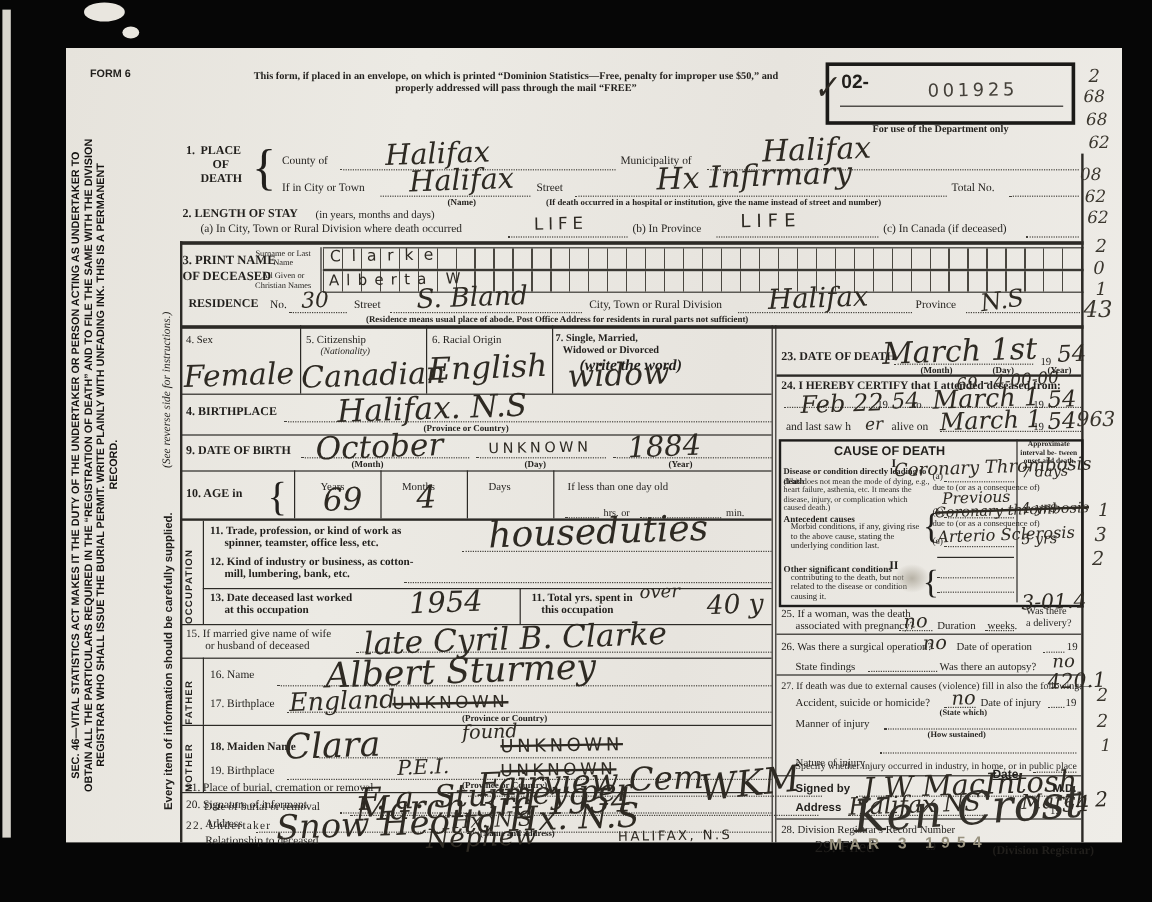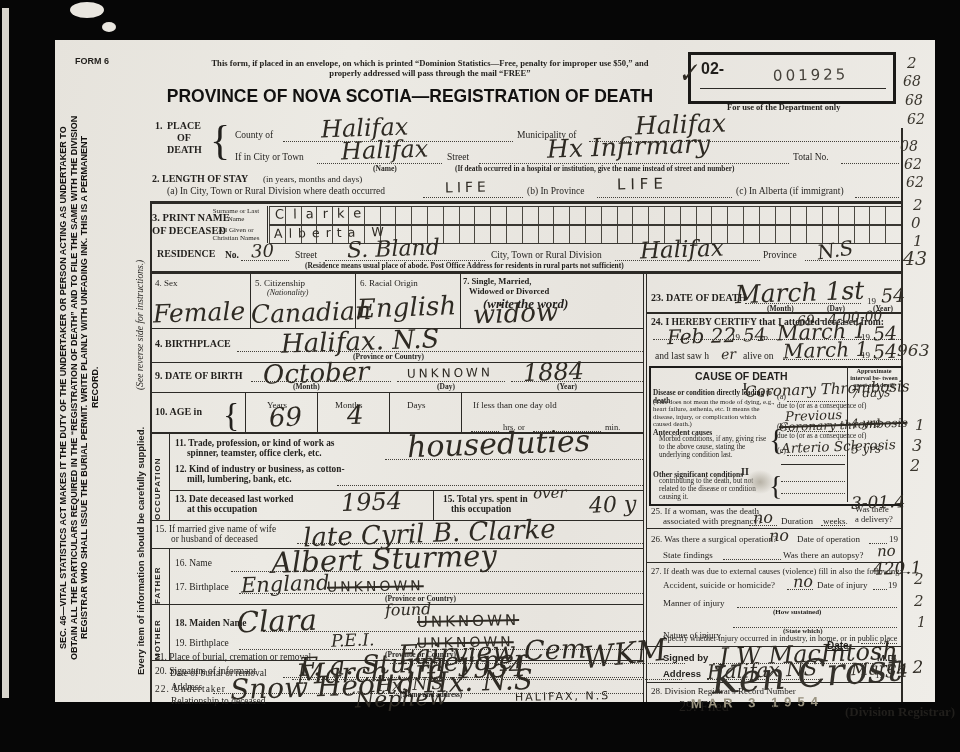--- a/index.html
+++ b/index.html
@@ -43,21 +43,20 @@
   <div class="blob" style="left:62px;top:545px;width:24px;height:24px;"></div>
 
   <div class="paper">
 
     <div class="el vert wrap sans ctr b" style="left:3px;top:75px;height:545px;width:64px;font-size:9px;line-height:10.5px;color:#141210;">SEC. 46—VITAL STATISTICS ACT MAKES IT THE DUTY OF THE UNDERTAKER OR PERSON ACTING AS UNDERTAKER TO OBTAIN ALL THE PARTICULARS REQUIRED IN THE “REGISTRATION OF DEATH” AND TO FILE THE SAME WITH THE DIVISION REGISTRAR WHO SHALL ISSUE THE BURIAL PERMIT. WRITE PLAINLY WITH UNFADING INK. THIS IS A PERMANENT RECORD.</div>
     <div class="el vert" style="left:80px;top:100px;height:250px;font-size:9.5px;font-style:italic;">(See reverse side for instructions.)</div>
     <div class="el vert sans b" style="left:80px;top:300px;height:335px;font-size:9.5px;">Every item of information should be carefully supplied.</div>
 
     <div class="el sans b" style="left:20px;top:16px;font-size:9px;">FORM 6</div>
     <div class="el wrap ctr b" style="left:150px;top:19px;width:450px;font-size:8.6px;line-height:9.8px;">This form, if placed in an envelope, on which is printed “Dominion Statistics—Free, penalty for improper use $50,” and properly addressed will pass through the mail “FREE”</div>
-    <div class="el sans b" style="left:110px;top:46px;width:490px;font-size:17.5px;text-align:center;letter-spacing:0px;color:#121110;">PROVINCE OF NOVA SCOTIA—REGISTRATION OF DEATH</div>
 
     <div class="el" style="left:633px;top:12px;width:202px;height:46px;border:3px solid #1b1a18;"></div>
     <div class="rule" style="left:645px;top:48px;width:186px;height:1px;"></div>
     <div class="hw" style="left:622px;top:18px;font-size:26px;transform:rotate(-8deg);">✓</div>
     <div class="el sans b" style="left:646px;top:20px;font-size:16px;">02-</div>
     <div class="hwp" style="left:718px;top:26px;font-size:15px;letter-spacing:3px;color:#45413a;">001925</div>
     <div class="el b" style="left:672px;top:62px;font-size:8.5px;">For use of the Department only</div>
 
     <div class="el b" style="left:100px;top:80px;font-size:10px;">1.</div>
     <div class="el b" style="left:112px;top:80px;font-size:10px;">PLACE</div>
@@ -84,37 +83,37 @@
     <div class="dot" style="left:786px;top:122px;width:58px;"></div>
 
     <div class="el b" style="left:97px;top:133px;font-size:10px;">2. LENGTH OF STAY</div>
     <div class="el" style="left:208px;top:134px;font-size:9px;">(in years, months and days)</div>
     <div class="el" style="left:112px;top:146px;font-size:9.5px;">(a) In City, Town or Rural Division where death occurred</div>
     <div class="dot" style="left:368px;top:156px;width:100px;"></div>
     <div class="hwp" style="left:390px;top:139px;font-size:14px;letter-spacing:4px;">LIFE</div>
     <div class="el" style="left:472px;top:146px;font-size:9.5px;">(b) In Province</div>
     <div class="dot" style="left:542px;top:156px;width:135px;"></div>
     <div class="hwp" style="left:562px;top:135px;font-size:15px;letter-spacing:5px;">LIFE</div>
-    <div class="el" style="left:681px;top:146px;font-size:9.5px;">(c) In Alberta (if immigrant)</div>
+    <div class="el" style="left:681px;top:146px;font-size:9.5px;">(c) In Canada (if deceased)</div>
     <div class="dot" style="left:800px;top:156px;width:44px;"></div>
 
     <div class="rule" style="left:95px;top:161px;width:753px;height:3px;"></div>
 
     <div class="el b" style="left:97px;top:172px;font-size:10.5px;">3. PRINT NAME</div>
     <div class="el b" style="left:97px;top:185px;font-size:10.5px;">OF DECEASED</div>
     <div class="el wrap ctr" style="left:152px;top:167px;width:58px;font-size:7px;line-height:8px;">Surname or Last Name</div>
     <div class="el wrap ctr" style="left:152px;top:186px;width:58px;font-size:7px;line-height:8px;">All Given or Christian Names</div>
     <div class="rule" style="left:212px;top:166px;width:1px;height:37px;"></div>
     <div class="boxgrid" style="top:166px;"></div>
     <div class="boxgrid" style="top:185px;"></div>
     <div class="hwp" style="left:220px;top:166px;font-size:13px;letter-spacing:9px;">Clarke</div>
     <div class="hwp" style="left:219px;top:185px;font-size:12.5px;letter-spacing:6px;">Alberta   W</div>
 
     <div class="el b" style="left:102px;top:208px;font-size:10px;">RESIDENCE</div>
-    <div class="el" style="left:170px;top:210px;font-size:9.5px;font-weight:bold;">No.</div>
+    <div class="el" style="left:170px;top:210px;font-size:9.5px;">No.</div>
     <div class="dot" style="left:186px;top:219px;width:48px;"></div>
     <div class="hw" style="left:196px;top:200px;font-size:18px;">30</div>
     <div class="el" style="left:240px;top:210px;font-size:9.5px;">Street</div>
     <div class="dot" style="left:270px;top:219px;width:160px;"></div>
     <div class="hw" style="left:292px;top:196px;font-size:22px;">S. Bland</div>
     <div class="el" style="left:436px;top:210px;font-size:9.5px;">City, Town or Rural Division</div>
     <div class="dot" style="left:560px;top:219px;width:145px;"></div>
     <div class="hw" style="left:585px;top:196px;font-size:23px;">Halifax</div>
     <div class="el" style="left:708px;top:210px;font-size:9.5px;">Province</div>
     <div class="dot" style="left:750px;top:219px;width:95px;"></div>
@@ -176,32 +175,32 @@
     <div class="el" style="left:550px;top:382px;font-size:8.5px;">min.</div>
     <div class="rule" style="left:190px;top:352px;width:1px;height:40px;"></div>
     <div class="rule" style="left:262px;top:352px;width:1px;height:40px;"></div>
     <div class="rule" style="left:334px;top:352px;width:1px;height:40px;"></div>
     <div class="rule" style="left:406px;top:352px;width:1px;height:40px;"></div>
     <div class="rule" style="left:95px;top:392px;width:493px;height:2px;"></div>
 
     <div class="el vert sans b" style="left:98px;top:396px;height:84px;font-size:8px;letter-spacing:1px;">OCCUPATION</div>
     <div class="rule" style="left:114px;top:394px;width:1px;height:86px;"></div>
     <div class="el b" style="left:120px;top:398px;font-size:9.3px;">11. Trade, profession, or kind of work as</div>
-    <div class="el b" style="left:132px;top:408px;font-size:9.3px;">spinner, teamster, office clerk,  etc.</div>
+    <div class="el b" style="left:132px;top:408px;font-size:9.3px;">spinner, teamster, office less,  etc.</div>
     <div class="dot" style="left:330px;top:418px;width:258px;"></div>
     <div class="hw" style="left:352px;top:386px;font-size:30px;">houseduties</div>
     <div class="el b" style="left:120px;top:424px;font-size:9.3px;">12. Kind of industry or business, as cotton-</div>
     <div class="el b" style="left:132px;top:434px;font-size:9.3px;">mill, lumbering, bank, etc.</div>
     <div class="dot" style="left:282px;top:444px;width:306px;"></div>
     <div class="rule" style="left:114px;top:450px;width:474px;height:1px;"></div>
     <div class="el b" style="left:120px;top:454px;font-size:9.3px;">13. Date deceased last worked</div>
     <div class="el b" style="left:132px;top:464px;font-size:9.3px;">at this occupation</div>
     <div class="hw" style="left:286px;top:448px;font-size:24px;">1954</div>
     <div class="rule" style="left:378px;top:450px;width:1px;height:30px;"></div>
-    <div class="el b" style="left:388px;top:454px;font-size:9.3px;">15. Total yrs. spent in</div>
+    <div class="el b" style="left:388px;top:454px;font-size:9.3px;">11. Total yrs. spent in</div>
     <div class="el b" style="left:396px;top:464px;font-size:9.3px;">this occupation</div>
     <div class="hw" style="left:478px;top:444px;font-size:15px;">over</div>
     <div class="hw" style="left:534px;top:452px;font-size:22px;">40 y</div>
     <div class="rule" style="left:95px;top:480px;width:493px;height:1px;"></div>
 
     <div class="el" style="left:100px;top:484px;font-size:9.3px;">15. If married give name of wife</div>
     <div class="el" style="left:116px;top:494px;font-size:9.3px;">or husband of deceased</div>
     <div class="dot" style="left:242px;top:502px;width:346px;"></div>
     <div class="hw" style="left:248px;top:478px;font-size:26px;">late Cyril B. Clarke</div>
     <div class="rule" style="left:95px;top:508px;width:493px;height:1px;"></div>
@@ -327,21 +326,21 @@
     <div class="dot" style="left:668px;top:518px;width:58px;"></div>
     <div class="el" style="left:728px;top:510px;font-size:9px;">Was there an autopsy?</div>
     <div class="hw" style="left:822px;top:502px;font-size:15px;">no</div>
     <div class="rule" style="left:592px;top:522px;width:254px;height:1px;"></div>
 
     <div class="el" style="left:596px;top:527px;font-size:8.4px;">27. If death was due to external causes (violence) fill in also the following:—</div>
     <div class="hw" style="left:818px;top:518px;font-size:17px;">420.1</div>
     <div class="el" style="left:608px;top:540px;font-size:9px;">Accident, suicide or homicide?</div>
     <div class="dot" style="left:732px;top:548px;width:26px;"></div>
     <div class="hw" style="left:738px;top:532px;font-size:16px;">no</div>
-    <div class="el note" style="left:728px;top:550px;font-size:7px;margin-top:37px;">(State which)</div>
+    <div class="el note" style="left:728px;top:550px;font-size:7px;">(State which)</div>
     <div class="el" style="left:762px;top:540px;font-size:9px;">Date of injury</div>
     <div class="dot" style="left:818px;top:548px;width:14px;"></div>
     <div class="el" style="left:833px;top:540px;font-size:9px;">19</div>
     <div class="el" style="left:608px;top:558px;font-size:9px;">Manner of injury</div>
     <div class="dot" style="left:682px;top:566px;width:160px;"></div>
     <div class="el note" style="left:718px;top:568px;font-size:7px;">(How sustained)</div>
     <div class="el" style="left:608px;top:578px;font-size:9px;margin-top:12px;">Nature of injury</div>
     <div class="dot" style="left:678px;top:586px;width:164px;"></div>
     <div class="el" style="left:608px;top:594px;font-size:8.2px;">Specify whether injury occurred in industry, in home, or in public place</div>
     <div class="dot" style="left:806px;top:602px;width:36px;"></div>
@@ -359,21 +358,21 @@
     <div class="el" style="left:820px;top:630px;font-size:9px;">19</div>
     <div class="hw" style="left:830px;top:620px;font-size:18px;">54</div>
     <div class="rule" style="left:592px;top:642px;width:254px;height:1px;"></div>
 
     <div class="el" style="left:596px;top:646px;font-size:9px;">28. Division Registrar's Record Number</div>
 
     <div class="el" style="left:624px;top:659px;font-size:14px;">29. Filed</div>
     <div class="stamp" style="left:636px;top:655px;font-size:13px;">MAR   3 1954</div>
     <div class="el" style="left:716px;top:660px;font-size:9px;">19</div>
     <div class="hw" style="left:656px;top:612px;font-size:38px;transform:rotate(-4deg);color:#33302a;">Ken Crost</div>
-    <div class="el note" style="left:772px;top:664px;font-size:13px;margin-left:18px;">(Division Registrar)</div>
+    <div class="el note" style="left:772px;top:664px;font-size:10px;">(Division Registrar)</div>
 
     <div class="codecol">
         <span class="code" style="top: 14px; left: 852px; font-size: 15px;">2</span>
         <span class="code" style="top: 33px; left: 848px; font-size: 14px;">68</span>
         <span class="code" style="top: 52px; left: 850px; font-size: 14px;">68</span>
         <span class="code" style="top: 71px; left: 852px; font-size: 14px;">62</span>
         <span class="code" style="top: 98px; left: 845px; font-size: 14px;">08</span>
         <span class="code" style="top: 116px; left: 849px; font-size: 14px;">62</span>
         <span class="code" style="top: 134px; left: 851px; font-size: 14px;">62</span>
         <span class="code" style="top: 156px; left: 858px; font-size: 15px;">2</span>

